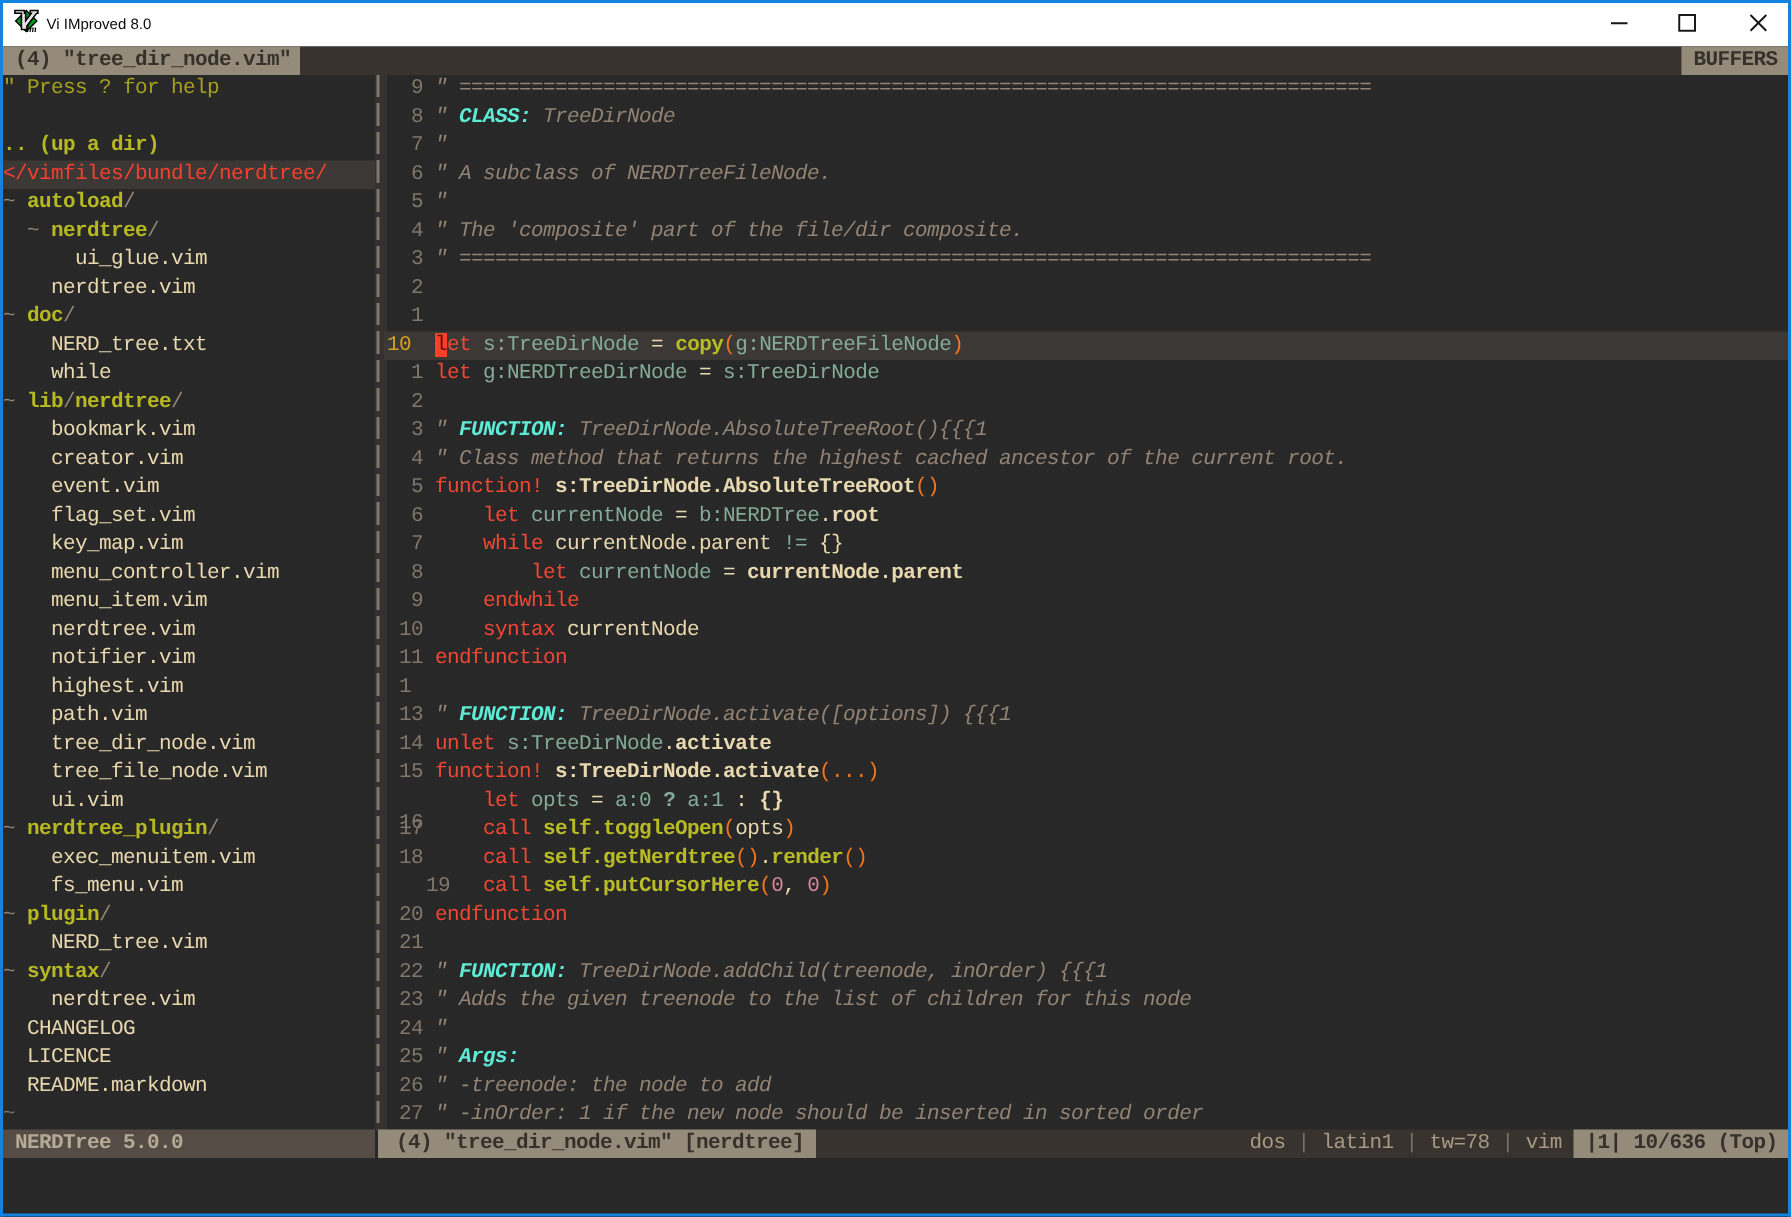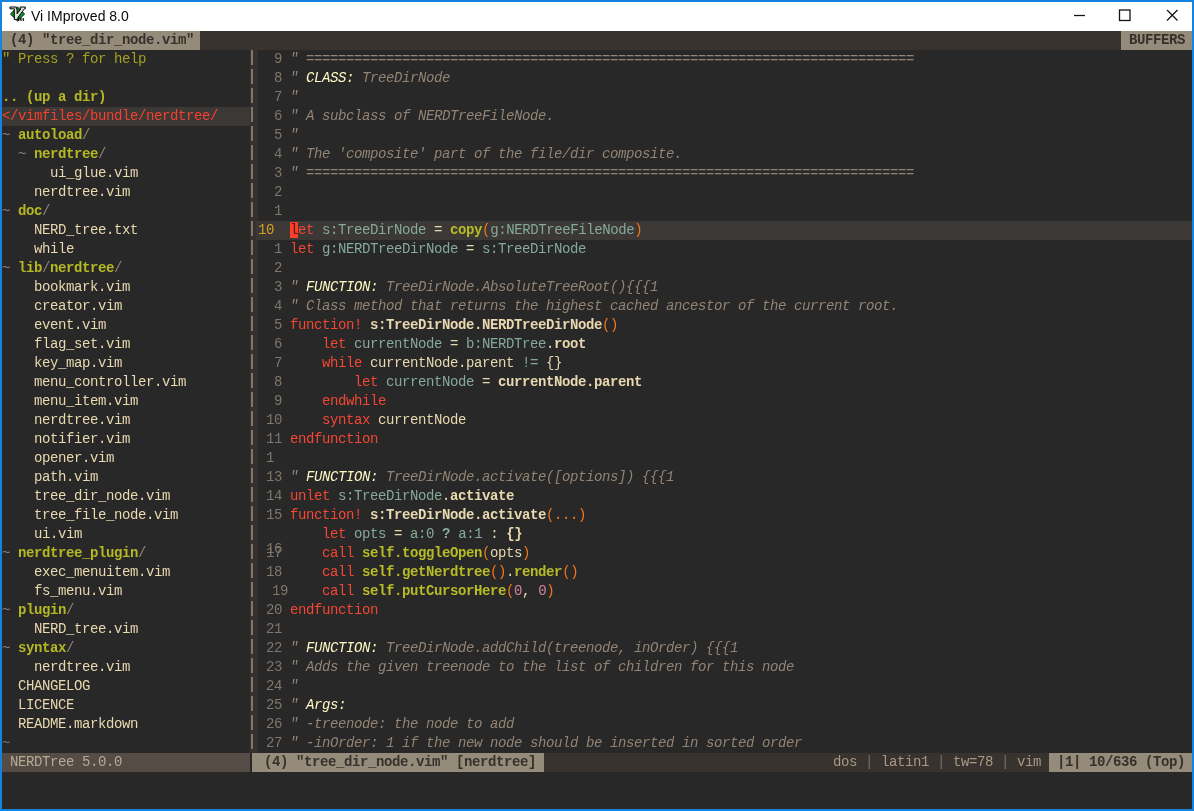--- a/index.html
+++ b/index.html
@@ -10,36 +10,36 @@
 .gray{color:#928374}
 .fg{color:#e8d8af}
 .fgb{color:#e8d8af;font-weight:bold}
 .dim{color:#7a7168}
 .red{color:#f24734}
 .teal{color:#85aa99}
 .grn{color:#b8bb26;font-weight:bold}
 .org{color:#f0751f}
 .pur{color:#d3869b}
 .com{color:#928374;font-style:italic}
-.comb{color:#fef9c3;font-style:italic;font-weight:normal}
+.comb{color:#5eead4;font-style:italic;font-weight:bold}
 .num{color:#80766a}
 .cnum{color:#d5a021}
 .curs{background:#fb4029;color:#5f120b}
 </style></head><body>
 <div style="position:absolute;left:0;top:0;width:1194px;height:2px;background:#1583dd"></div>
 <div style="position:absolute;left:0;top:809px;width:1194px;height:2px;background:#1583dd"></div>
 <div style="position:absolute;left:0;top:0;width:2px;height:811px;background:#1583dd"></div>
 <div style="position:absolute;left:1192px;top:0;width:2px;height:811px;background:#1583dd"></div>
 <div style="position:absolute;left:2px;top:2px;width:1190px;height:29px;background:#ffffff"></div>
 <svg style="position:absolute;left:9px;top:6px" width="17" height="16" viewBox="0 0 17 16">
     <polygon points="8.5,1 15.6,8 8.5,15 1.4,8" fill="#02971f" stroke="#000" stroke-width="0.9"></polygon>
     <polygon points="0.9,1 7.3,1 7.3,2.8 8.1,2.8 8.1,7.8 11.9,2.8 11.1,2.8 11.1,1 16.3,1 16.3,2.8 15.4,2.8 8.9,11.4 8.9,13.6 5.3,13.6 5.3,2.8 0.9,2.8" fill="#e3e3e3" stroke="#000" stroke-width="1"></polygon>
     <text x="8.7" y="15.4" font-size="6.4" font-style="italic" font-weight="bold" fill="#000" font-family="Liberation Serif,serif">im</text>
   </svg>
-<div style="position:absolute;left:31px;top:2px;width:400px;height:29px;line-height:29px;font-family:'Liberation Sans',sans-serif;font-size:14px;color:#0a0a0a">Vi IMproved 8.0</div>
+<div style="position:absolute;left:31px;top:2px;width:400px;height:29px;line-height:29px;font-family:'Liberation Sans',sans-serif;font-size:10px;color:#0a0a0a">Vi IMproved 8.0</div>
 <svg style="position:absolute;left:1060px;top:2px" width="132" height="29" viewBox="0 0 132 29">
     <line x1="14" y1="13.5" x2="25" y2="13.5" stroke="#151515" stroke-width="1.3"></line>
     <rect x="59.5" y="8" width="10.5" height="10.5" fill="none" stroke="#151515" stroke-width="1.3"></rect>
     <line x1="107" y1="8" x2="117.5" y2="18.5" stroke="#151515" stroke-width="1.3"></line>
     <line x1="117.5" y1="8" x2="107" y2="18.5" stroke="#151515" stroke-width="1.3"></line>
   </svg>
 <div style="position:absolute;left:2px;top:31px;width:1190px;height:19px;background:#38332e"></div>
 <div style="position:absolute;left:2px;top:31px;width:198px;height:19px;background:#958b7b"></div>
 <div class="r" style="left:2px;top:31px;color:#36312b;font-weight:bold"> (4) "tree_dir_node.vim"</div>
 <div style="position:absolute;left:1121px;top:31px;width:71px;height:19px;background:#958b7b"></div>
@@ -61,21 +61,21 @@
 <div class="r " style="left:2px;top:259px"><span class="gray">~ </span><span class="dg">lib</span><span class="gray">/</span><span class="dg">nerdtree</span><span class="gray">/</span></div>
 <div class="r " style="left:2px;top:278px"><span class="fg">    bookmark.vim</span></div>
 <div class="r " style="left:2px;top:297px"><span class="fg">    creator.vim</span></div>
 <div class="r " style="left:2px;top:316px"><span class="fg">    event.vim</span></div>
 <div class="r " style="left:2px;top:335px"><span class="fg">    flag_set.vim</span></div>
 <div class="r " style="left:2px;top:354px"><span class="fg">    key_map.vim</span></div>
 <div class="r " style="left:2px;top:373px"><span class="fg">    menu_controller.vim</span></div>
 <div class="r " style="left:2px;top:392px"><span class="fg">    menu_item.vim</span></div>
 <div class="r " style="left:2px;top:411px"><span class="fg">    nerdtree.vim</span></div>
 <div class="r " style="left:2px;top:430px"><span class="fg">    notifier.vim</span></div>
-<div class="r " style="left:2px;top:449px"><span class="fg">    opener.vim</span></div>
+<div class="r " style="left:2px;top:449px"><span class="fg">    highest.vim</span></div>
 <div class="r " style="left:2px;top:468px"><span class="fg">    path.vim</span></div>
 <div class="r " style="left:2px;top:487px"><span class="fg">    tree_dir_node.vim</span></div>
 <div class="r " style="left:2px;top:506px"><span class="fg">    tree_file_node.vim</span></div>
 <div class="r " style="left:2px;top:525px"><span class="fg">    ui.vim</span></div>
 <div class="r " style="left:2px;top:544px"><span class="gray">~ </span><span class="dg">nerdtree_plugin</span><span class="gray">/</span></div>
 <div class="r " style="left:2px;top:563px"><span class="fg">    exec_menuitem.vim</span></div>
 <div class="r " style="left:2px;top:582px"><span class="fg">    fs_menu.vim</span></div>
 <div class="r " style="left:2px;top:601px"><span class="gray">~ </span><span class="dg">plugin</span><span class="gray">/</span></div>
 <div class="r " style="left:2px;top:620px"><span class="fg">    NERD_tree.vim</span></div>
 <div class="r " style="left:2px;top:639px"><span class="gray">~ </span><span class="dg">syntax</span><span class="gray">/</span></div>
@@ -105,41 +105,41 @@
 <div class="r num" style="left:274px;top:392px">9</div>
 <div class="r num" style="left:266px;top:411px">10</div>
 <div class="r num" style="left:266px;top:430px">11</div>
 <div class="r num" style="left:266px;top:449px">1</div>
 <div class="r num" style="left:266px;top:468px">13</div>
 <div class="r num" style="left:266px;top:487px">14</div>
 <div class="r num" style="left:266px;top:506px">15</div>
 <div class="r num" style="left:266px;top:540px">16</div>
 <div class="r num" style="left:266px;top:544px">17</div>
 <div class="r num" style="left:266px;top:563px">18</div>
-<div class="r num" style="left:272px;top:582px">19</div>
+<div class="r num" style="left:284px;top:582px">19</div>
 <div class="r num" style="left:266px;top:601px">20</div>
 <div class="r num" style="left:266px;top:620px">21</div>
 <div class="r num" style="left:266px;top:639px">22</div>
 <div class="r num" style="left:266px;top:658px">23</div>
 <div class="r num" style="left:266px;top:677px">24</div>
 <div class="r num" style="left:266px;top:696px">25</div>
 <div class="r num" style="left:266px;top:715px">26</div>
 <div class="r num" style="left:266px;top:734px">27</div>
 <div class="r " style="left:290px;top:50px"><span class="com">" ============================================================================</span></div>
 <div class="r " style="left:290px;top:69px"><span class="com">" </span><span class="comb">CLASS:</span><span class="com"> TreeDirNode</span></div>
 <div class="r " style="left:290px;top:88px"><span class="com">"</span></div>
 <div class="r " style="left:290px;top:107px"><span class="com">" A subclass of NERDTreeFileNode.</span></div>
 <div class="r " style="left:290px;top:126px"><span class="com">"</span></div>
 <div class="r " style="left:290px;top:145px"><span class="com">" The 'composite' part of the file/dir composite.</span></div>
 <div class="r " style="left:290px;top:164px"><span class="com">" ============================================================================</span></div>
 <div class="r " style="left:290px;top:221px"><span class="curs">l</span><span class="red">et</span> <span class="teal">s:TreeDirNode</span><span class="fg"> = </span><span class="grn">copy</span><span class="org">(</span><span class="teal">g:NERDTreeFileNode</span><span class="org">)</span></div>
 <div class="r " style="left:290px;top:240px"><span class="red">let</span> <span class="teal">g:NERDTreeDirNode</span><span class="fg"> = </span><span class="teal">s:TreeDirNode</span></div>
 <div class="r " style="left:290px;top:278px"><span class="com">" </span><span class="comb">FUNCTION:</span><span class="com"> TreeDirNode.AbsoluteTreeRoot(){{{1</span></div>
 <div class="r " style="left:290px;top:297px"><span class="com">" Class method that returns the highest cached ancestor of the current root.</span></div>
-<div class="r " style="left:290px;top:316px"><span class="red">function!</span> <span class="fgb">s:TreeDirNode.NERDTreeDirNode</span><span class="org">()</span></div>
+<div class="r " style="left:290px;top:316px"><span class="red">function!</span> <span class="fgb">s:TreeDirNode.AbsoluteTreeRoot</span><span class="org">()</span></div>
 <div class="r " style="left:290px;top:335px">    <span class="red">let</span> <span class="teal">currentNode</span><span class="fg"> = </span><span class="teal">b:NERDTree</span><span class="fg">.</span><span class="fgb">root</span></div>
 <div class="r " style="left:290px;top:354px">    <span class="red">while</span><span class="fg"> currentNode.parent </span><span class="teal">!=</span><span class="fg"> {}</span></div>
 <div class="r " style="left:290px;top:373px">        <span class="red">let</span> <span class="teal">currentNode</span><span class="fg"> = </span><span class="fgb">currentNode.parent</span></div>
 <div class="r " style="left:290px;top:392px">    <span class="red">endwhile</span></div>
 <div class="r " style="left:290px;top:411px">    <span class="red">syntax</span><span class="fg"> currentNode</span></div>
 <div class="r " style="left:290px;top:430px"><span class="red">endfunction</span></div>
 <div class="r " style="left:290px;top:468px"><span class="com">" </span><span class="comb">FUNCTION:</span><span class="com"> TreeDirNode.activate([options]) {{{1</span></div>
 <div class="r " style="left:290px;top:487px"><span class="red">unlet</span> <span class="teal">s:TreeDirNode</span><span class="fg">.</span><span class="fgb">activate</span></div>
 <div class="r " style="left:290px;top:506px"><span class="red">function!</span> <span class="fgb">s:TreeDirNode.activate</span><span class="org">(...)</span></div>
 <div class="r " style="left:290px;top:525px">    <span class="red">let</span> <span class="teal">opts</span><span class="fg"> = </span><span class="teal">a:0</span><span class="fg"> </span><span class="teal"><b>?</b></span><span class="fg"> </span><span class="teal">a:1</span><span class="fg"> : </span><span class="fgb">{}</span></div>
@@ -147,19 +147,19 @@
 <div class="r " style="left:290px;top:563px">    <span class="red">call</span> <span class="grn">self.getNerdtree</span><span class="org">()</span><span class="fg">.</span><span class="grn">render</span><span class="org">()</span></div>
 <div class="r " style="left:290px;top:582px">    <span class="red">call</span> <span class="grn">self.putCursorHere</span><span class="org">(</span><span class="pur">0</span><span class="fg">, </span><span class="pur">0</span><span class="org">)</span></div>
 <div class="r " style="left:290px;top:601px"><span class="red">endfunction</span></div>
 <div class="r " style="left:290px;top:639px"><span class="com">" </span><span class="comb">FUNCTION:</span><span class="com"> TreeDirNode.addChild(treenode, inOrder) {{{1</span></div>
 <div class="r " style="left:290px;top:658px"><span class="com">" Adds the given treenode to the list of children for this node</span></div>
 <div class="r " style="left:290px;top:677px"><span class="com">"</span></div>
 <div class="r " style="left:290px;top:696px"><span class="com">" </span><span class="comb">Args:</span></div>
 <div class="r " style="left:290px;top:715px"><span class="com">" -treenode: the node to add</span></div>
 <div class="r " style="left:290px;top:734px"><span class="com">" -inOrder: 1 if the new node should be inserted in sorted order</span></div>
 <div style="position:absolute;left:2px;top:753px;width:248px;height:19px;background:#544c45"></div>
-<div class="r" style="left:10px;top:753px;color:#b5aa96;font-weight:normal">NERDTree 5.0.0</div>
+<div class="r" style="left:10px;top:753px;color:#b5aa96;font-weight:bold">NERDTree 5.0.0</div>
 <div style="position:absolute;left:252px;top:753px;width:940px;height:19px;background:#38332e"></div>
 <div style="position:absolute;left:252px;top:753px;width:292px;height:19px;background:#958b7b"></div>
 <div class="r" style="left:264px;top:753px;color:#36312b;font-weight:bold">(4) "tree_dir_node.vim" [nerdtree]</div>
 <div class="r" style="left:833px;top:753px;color:#a89984">dos <span style="color:#7c7164">|</span> latin1 <span style="color:#7c7164">|</span> tw=78 <span style="color:#7c7164">|</span> vim</div>
 <div style="position:absolute;left:1049px;top:753px;width:143px;height:19px;background:#958b7b"></div>
 <div class="r" style="left:1057px;top:753px;color:#36312b;font-weight:bold">|1| 10/636 (Top)</div>
 
 </body></html>

